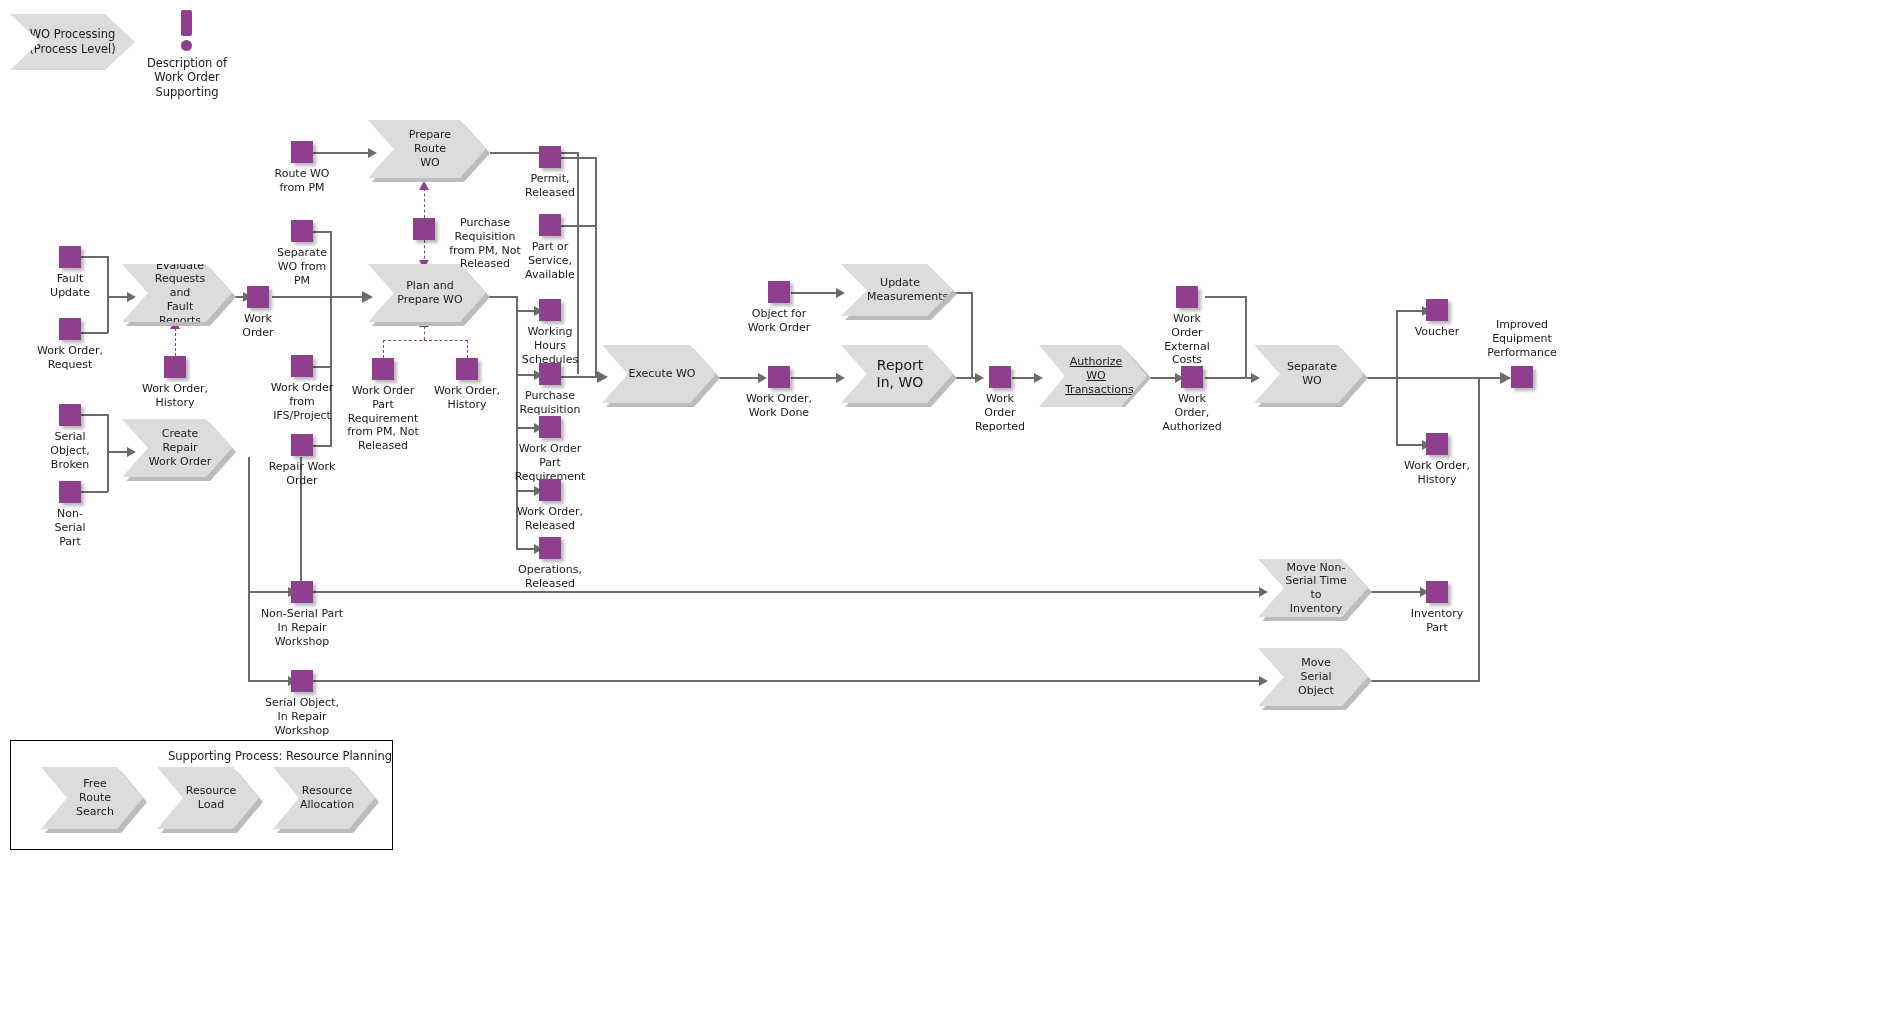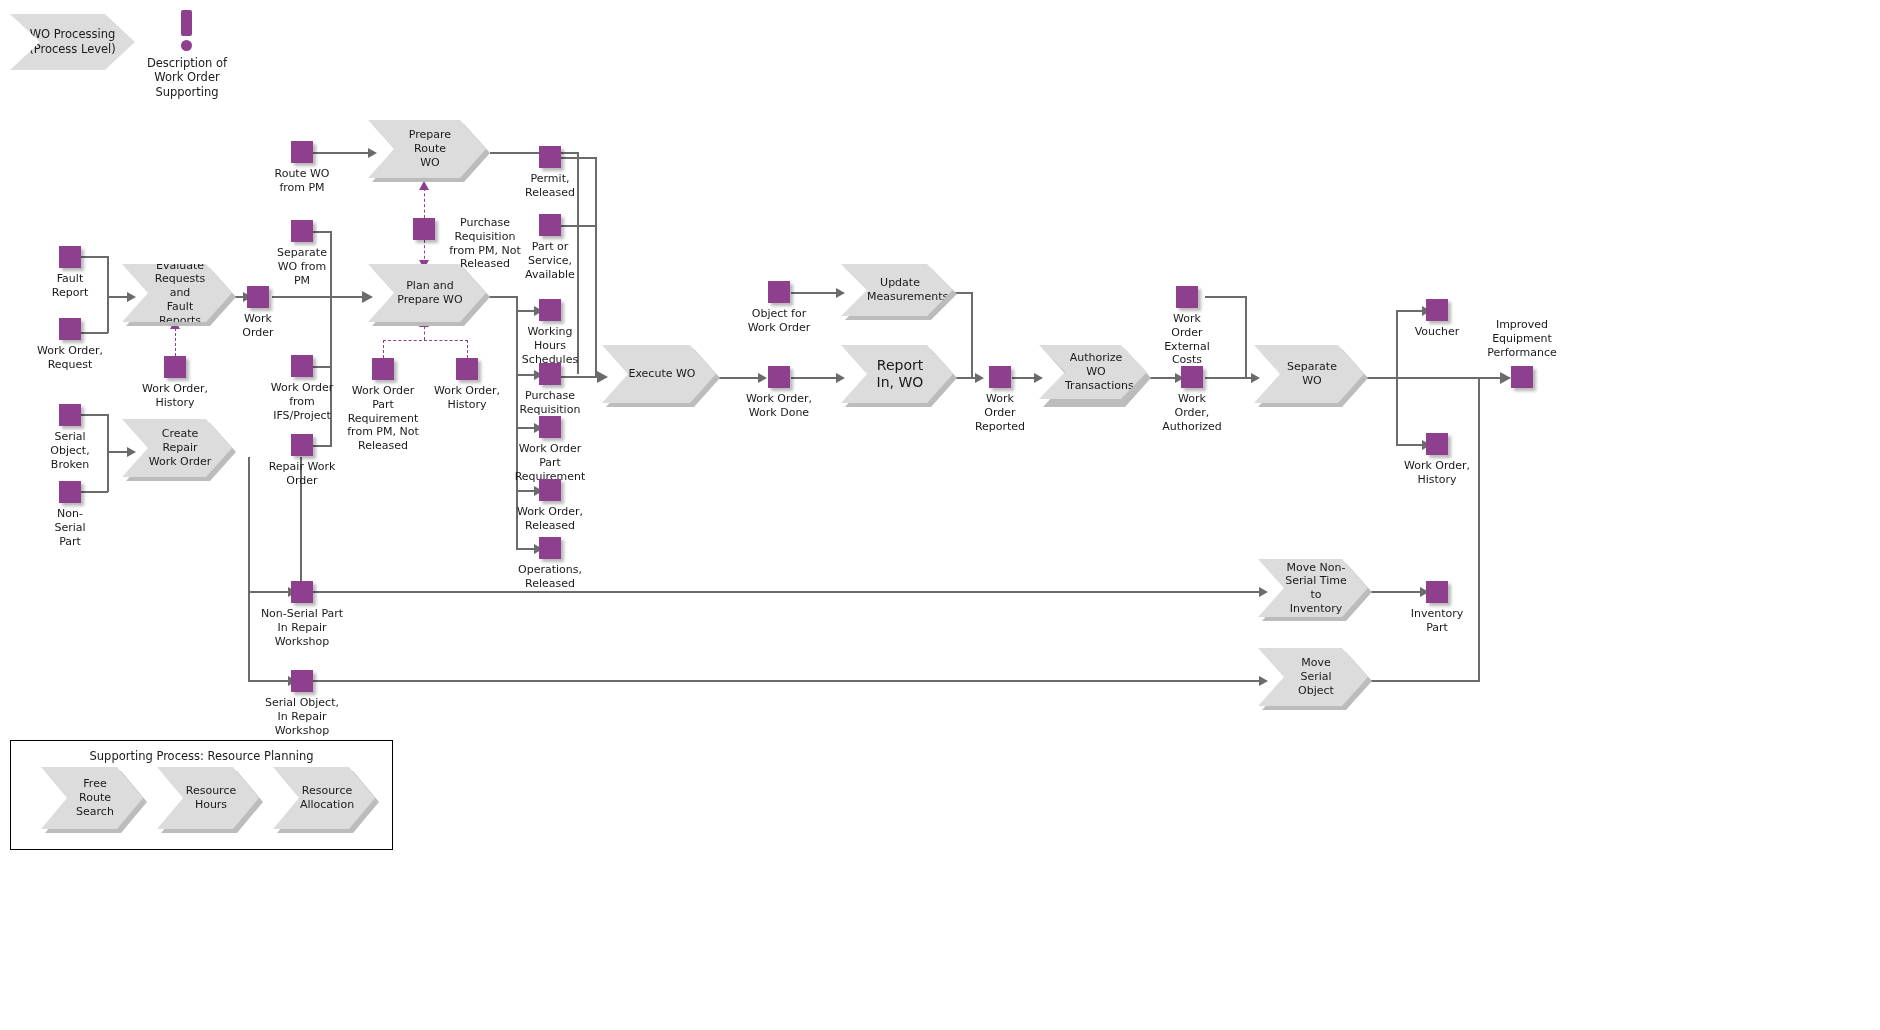--- a/index.html
+++ b/index.html
@@ -65,21 +65,21 @@
     line-height:1.3;
     clip-path:polygon(0 0, calc(100% - 30px) 0, 100% 50%, calc(100% - 30px) 100%, 0 100%, 30px 50%);
   }
   .excl{position:absolute;}
   .excl .bar{position:absolute;width:11px;height:26px;background:#8e3f8e;border-radius:2px;left:0;top:0;}
   .excl .dot{position:absolute;width:11px;height:11px;border-radius:50%;background:#8e3f8e;left:0;top:30px;}
   .excl .txt{position:absolute;top:46px;left:-64px;width:140px;text-align:center;line-height:1.25;color:#1a1a1a;white-space:pre-line;}
 
   
   .supbox{position:absolute;border:1.6px solid #000;background:#fff;box-sizing:border-box;}
-  .sup-title{position:absolute;width:100%;text-align:center;color:#1a1a1a;}
+  .sup-title{position:absolute;width:100%;text-align:right;color:#1a1a1a;}
 </style>
 </head>
 <body>
 
 <div id="canvas">
 
   <div class="hdr-chev" style="left:10px;top:14px;width:125px;height:56px;font-size:11.5px;">
     <span class="lbl">WO  Processing
 (Process Level)</span>
   </div>
@@ -247,21 +247,21 @@
     <span class="lbl" style="white-space: pre-line;">Update
 Measurements</span>
   </div>
 
   <div class="chev-shadow" style="left:845px;top:349px;width:112px;height:58px;"></div>
   <div class="chev" style="left:841px;top:345px;width:112px;height:58px;font-size:14px;">
     <span class="lbl" style="white-space: pre-line;">Report In, WO</span>
   </div>
 
   <div class="chev-shadow" style="left:1043px;top:349px;width:108px;height:58px;"></div>
-  <div class="chev" style="left:1039px;top:345px;width:108px;height:54px;font-size:11px;">
+  <div class="chev" style="left:1039px;top:345px;width:108px;height:62px;font-size:11px;text-decoration:underline;">
     <span class="lbl" style="white-space: pre-line;">Authorize WO
 Transactions</span>
   </div>
 
   <div class="chev-shadow" style="left:1258px;top:349px;width:110px;height:58px;"></div>
   <div class="chev" style="left:1254px;top:345px;width:110px;height:58px;font-size:11px;">
     <span class="lbl" style="white-space: pre-line;">Separate WO</span>
   </div>
 
   <div class="chev-shadow" style="left:1262px;top:563px;width:110px;height:58px;"></div>
@@ -273,21 +273,21 @@
 
   <div class="chev-shadow" style="left:1262px;top:652px;width:110px;height:58px;"></div>
   <div class="chev" style="left:1258px;top:648px;width:110px;height:58px;font-size:11px;justify-content:flex-end;">
     <span class="lbl" style="white-space: pre-line;">Move Serial
 Object</span>
   </div>
 
   <div class="obj" style="left:59px;top:246px;">
     <div class="sq"></div>
     <div class="cap" style="left: -39px; width: 100px; font-size: 11px; white-space: pre-line;">Fault
-Report</div>
+Update</div>
   </div>
 
   <div class="obj" style="left:59px;top:318px;">
     <div class="sq"></div>
     <div class="cap" style="left: -44px; width: 110px; font-size: 11px; white-space: pre-line;">Work Order,
 Request</div>
   </div>
 
   <div class="obj" style="left:164px;top:356px;">
     <div class="sq"></div>
@@ -485,21 +485,21 @@
     <div class="sup-title" style="top:8px;font-size:11.5px;">Supporting Process: Resource Planning</div>
 
     <div class="chev-shadow" style="left:34px;top:30px;width:102px;height:62px;"></div>
     <div class="chev" style="left:30px;top:26px;width:102px;height:62px;font-size:11px;">
       <span class="lbl" style="white-space: pre-line;">Free Route
 Search</span>
     </div>
 
     <div class="chev-shadow" style="left:150px;top:30px;width:102px;height:62px;"></div>
     <div class="chev" style="left:146px;top:26px;width:102px;height:62px;font-size:11px;">
-      <span class="lbl" style="white-space: pre-line;">Resource Hours</span>
+      <span class="lbl" style="white-space: pre-line;">Resource Load</span>
     </div>
 
     <div class="chev-shadow" style="left:266px;top:30px;width:102px;height:62px;"></div>
     <div class="chev" style="left:262px;top:26px;width:102px;height:62px;font-size:11px;">
       <span class="lbl" style="white-space: pre-line;">Resource
 Allocation</span>
     </div>
   </div>
 
 </div>

